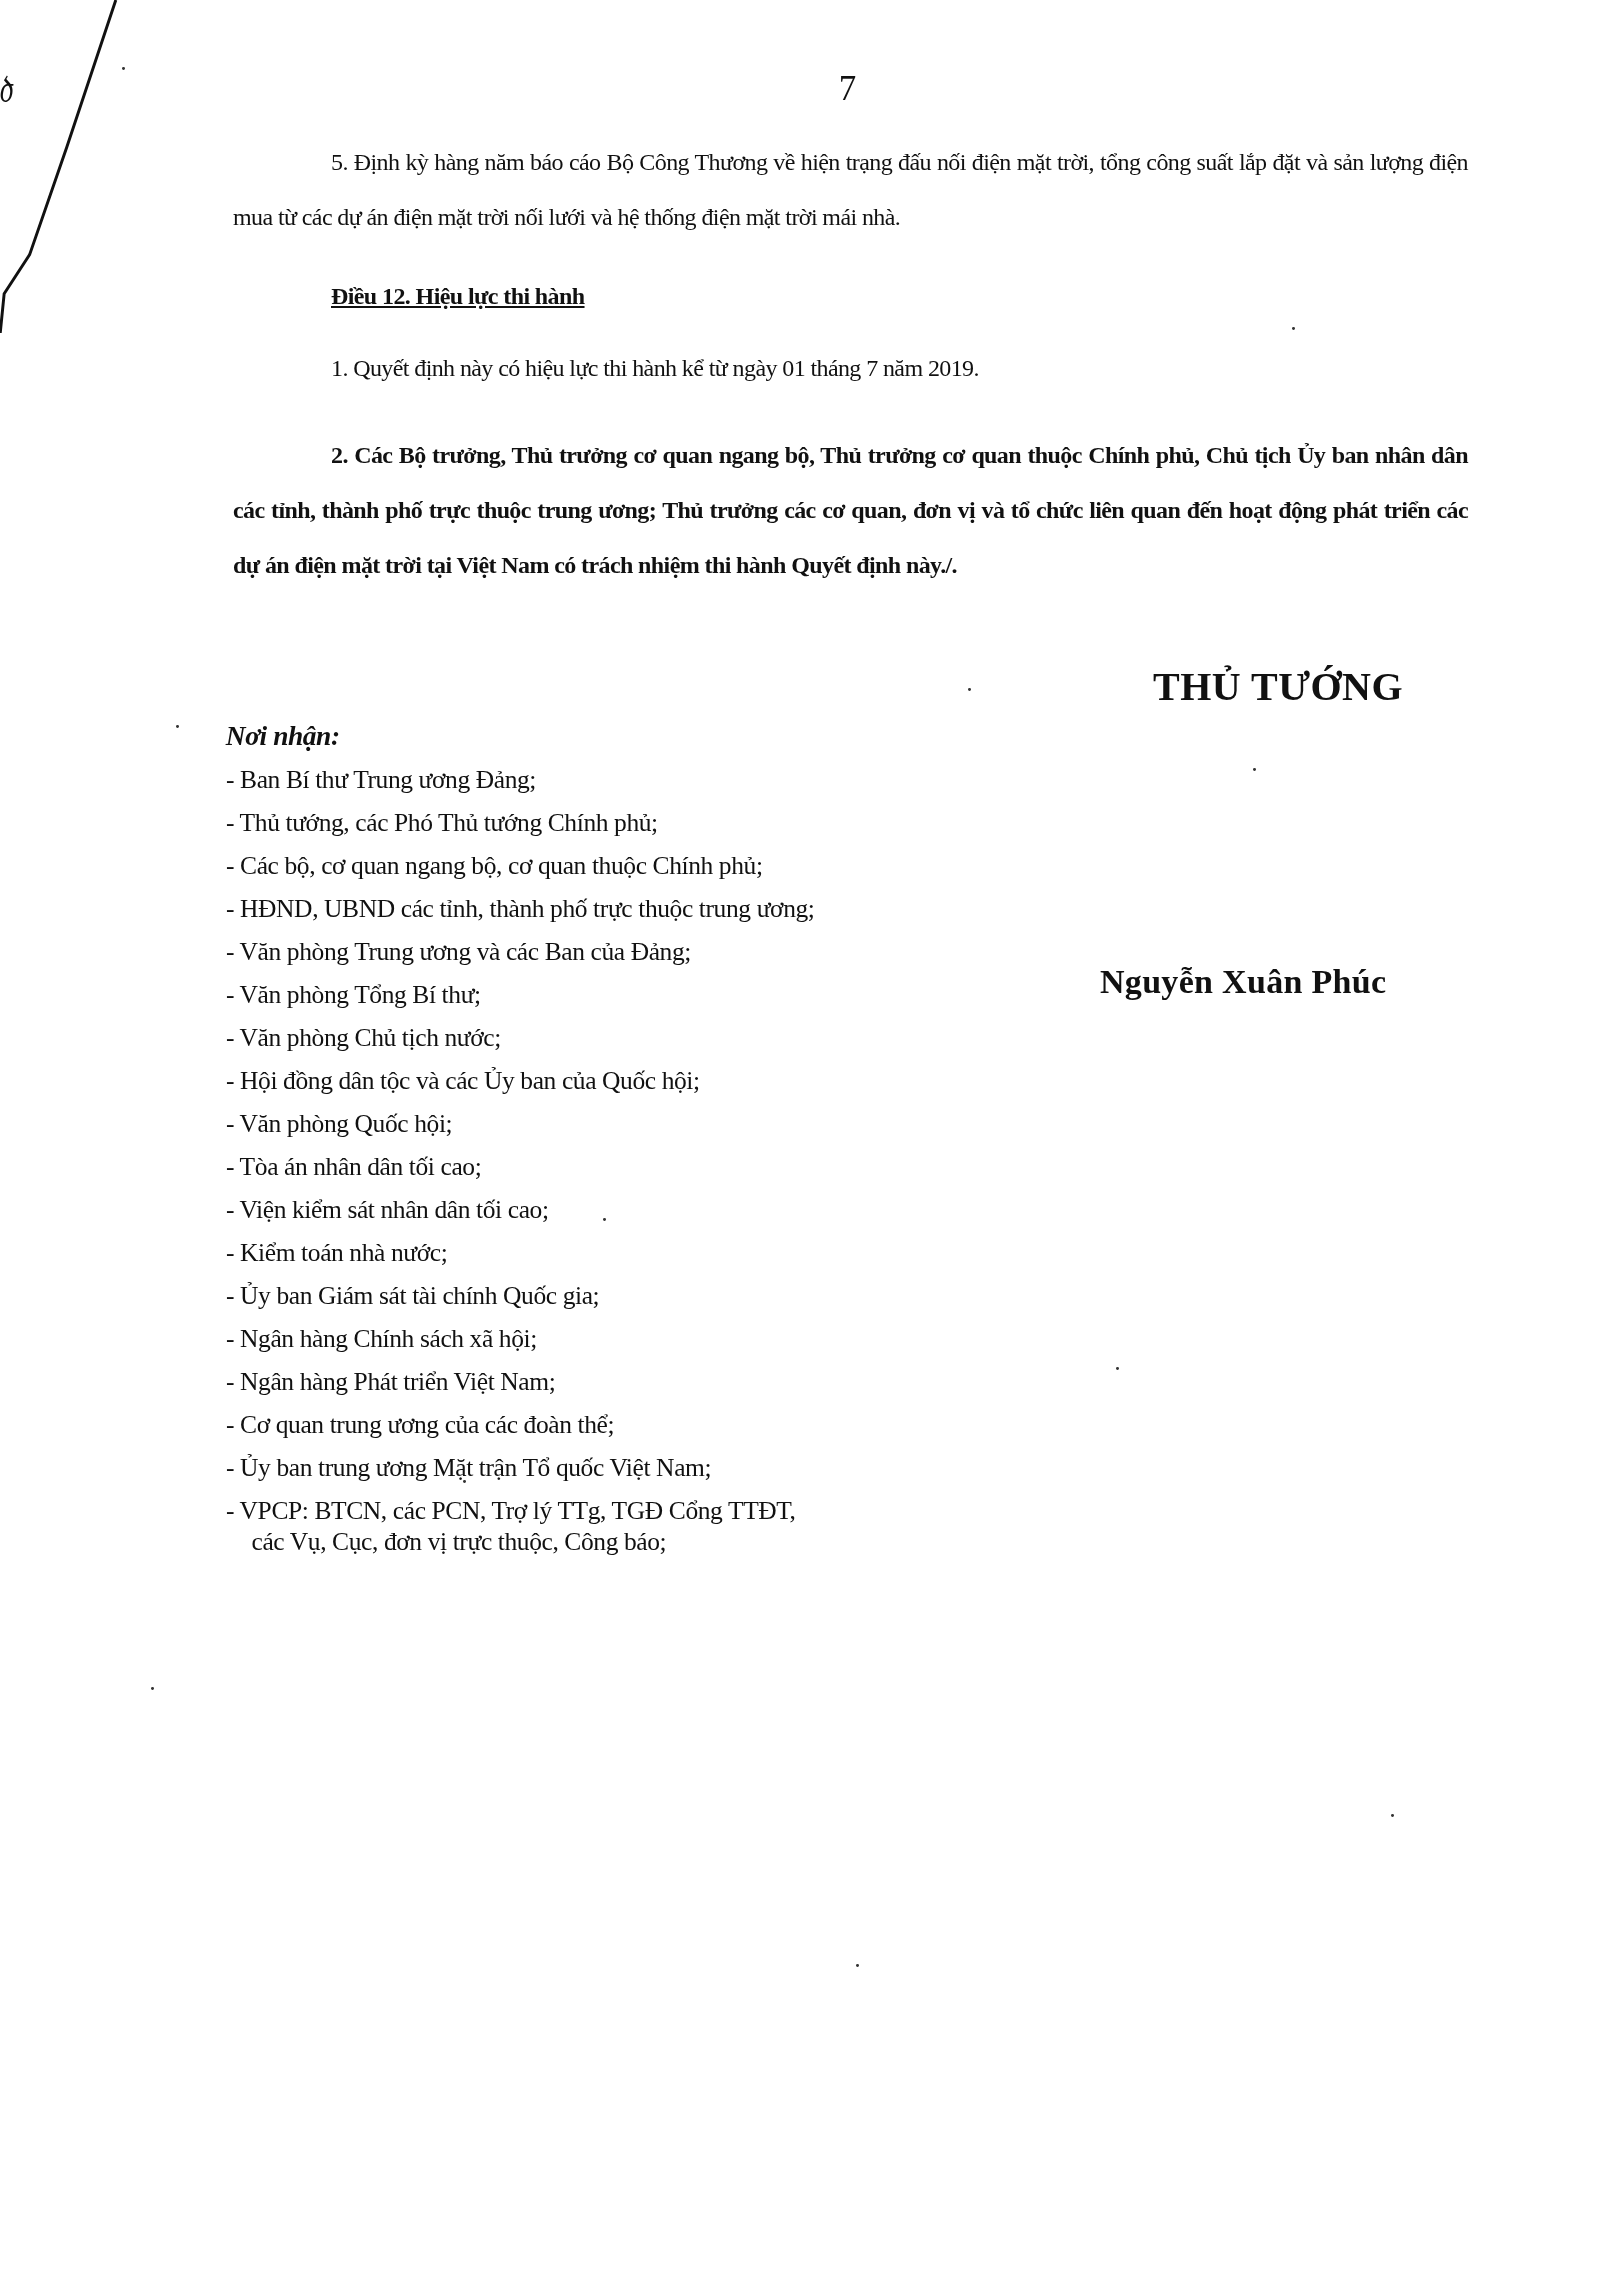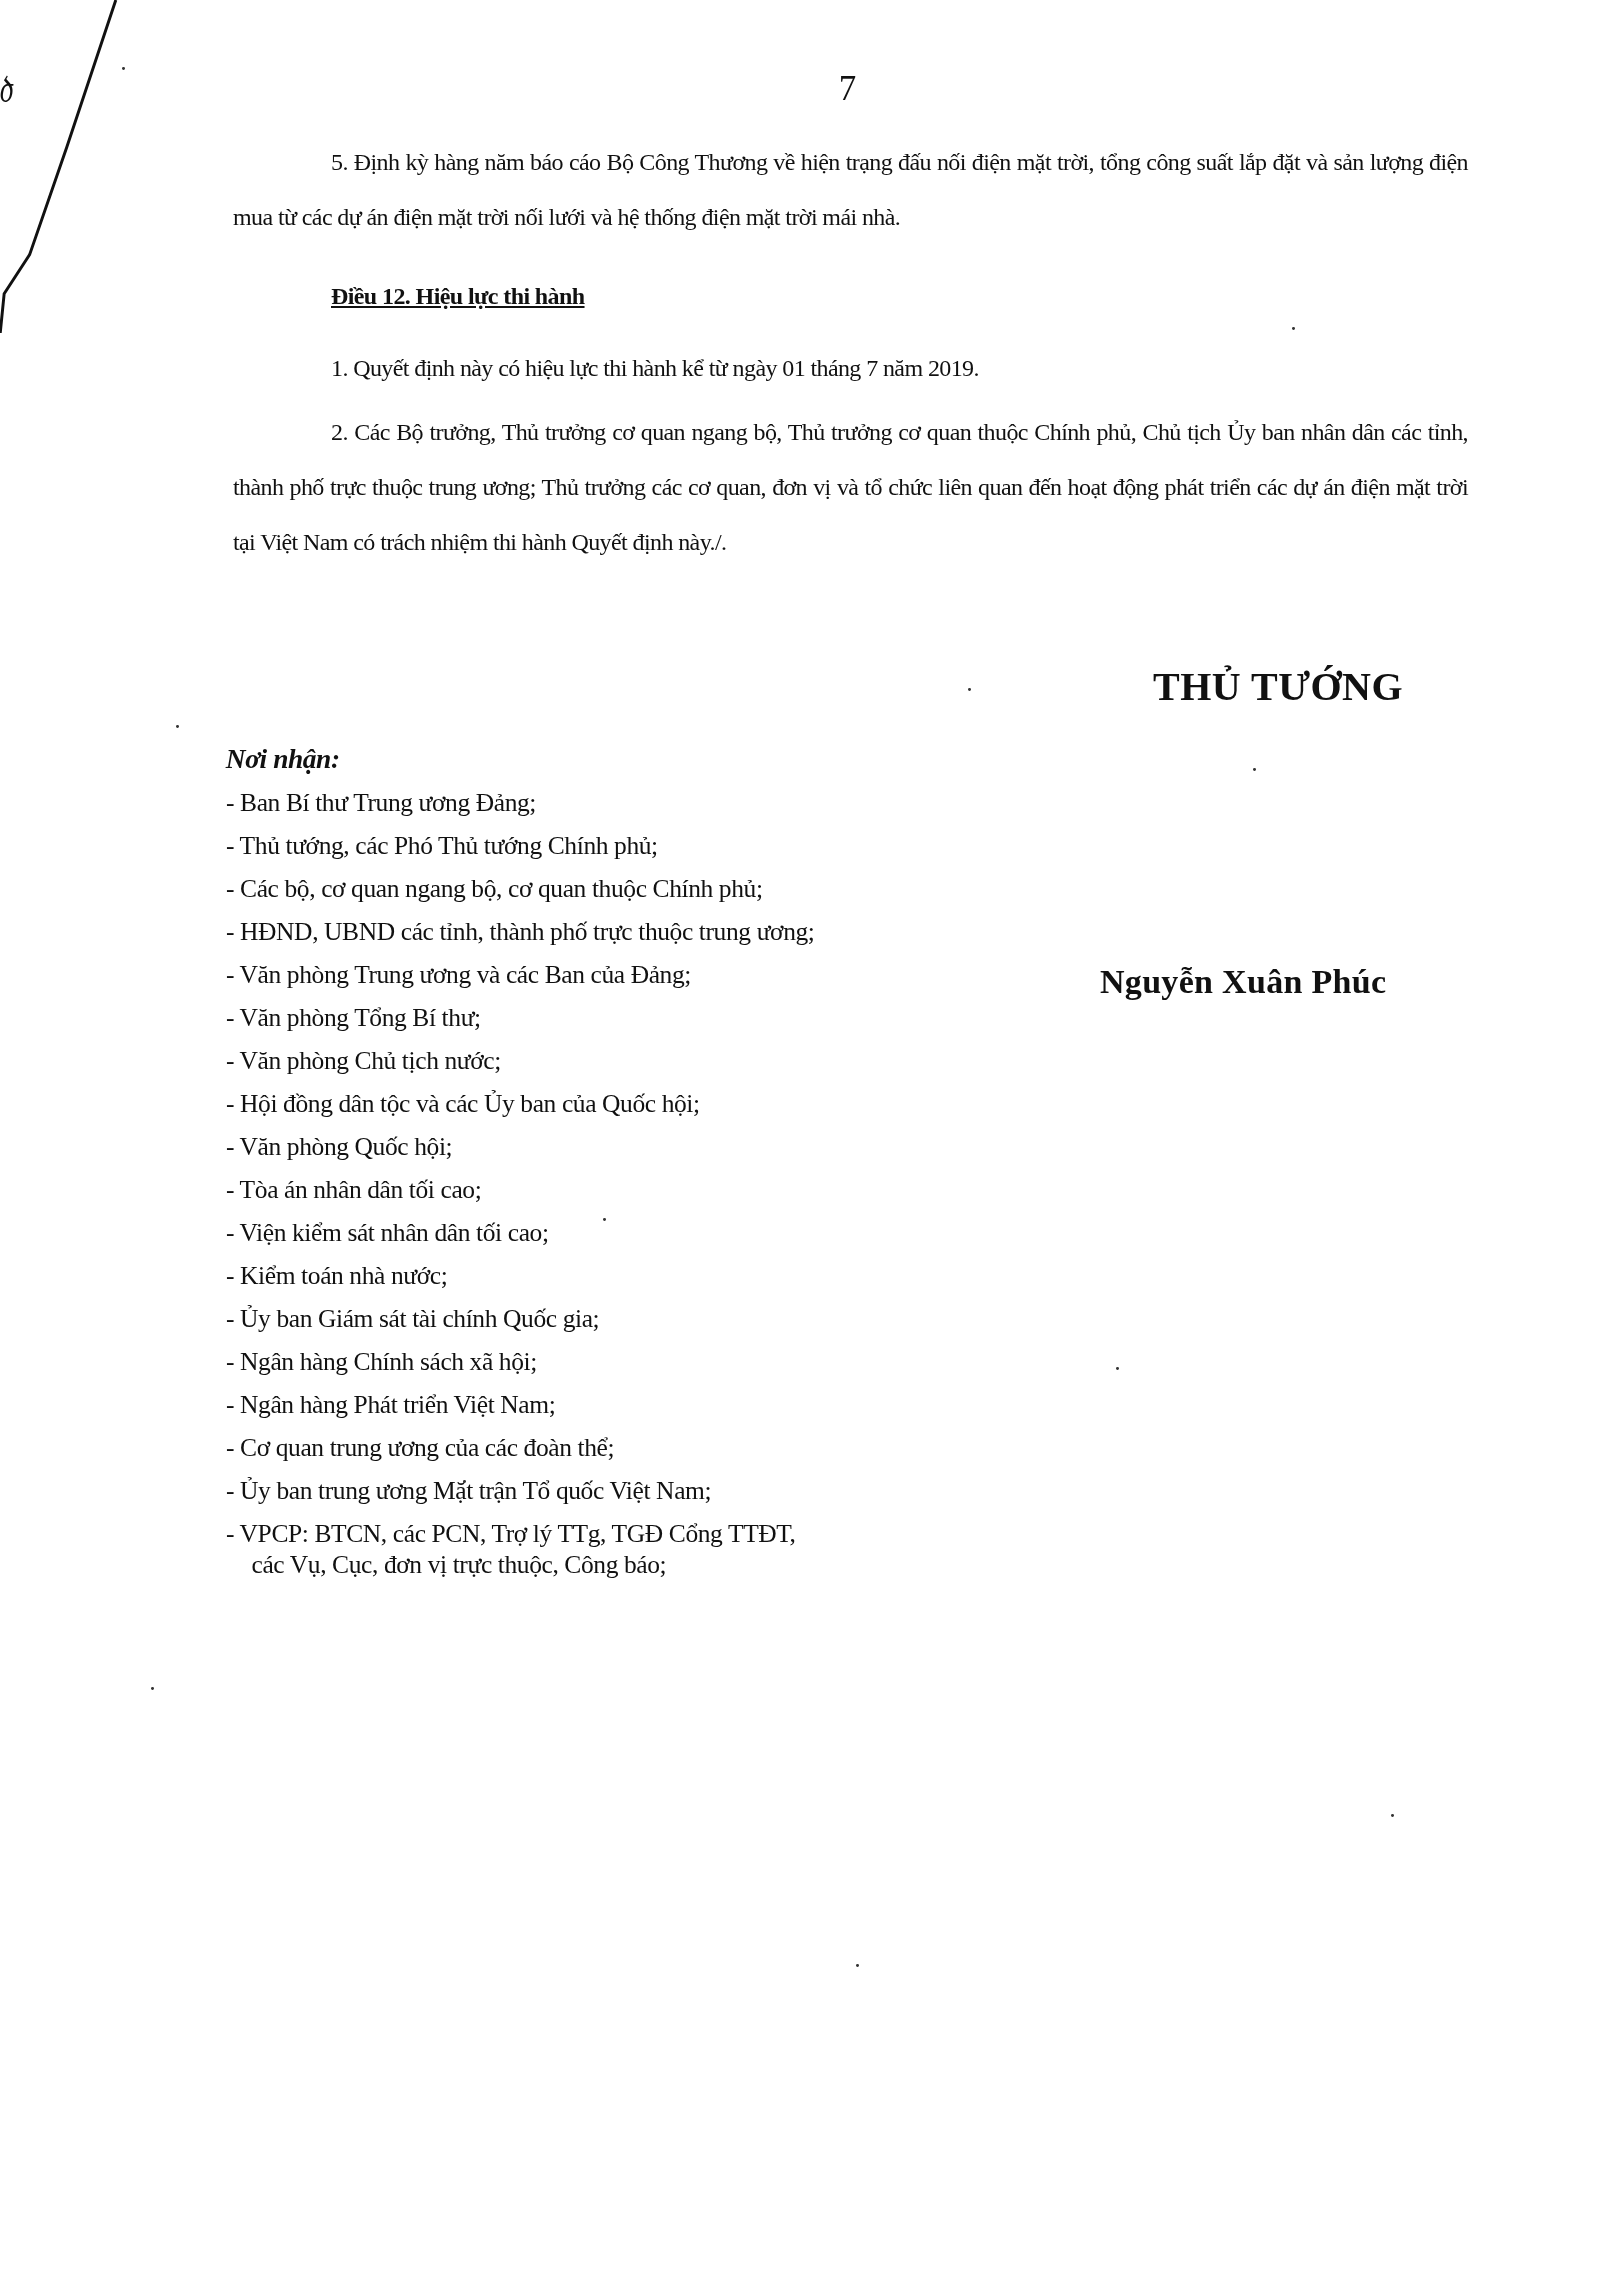--- a/index.html
+++ b/index.html
@@ -16,32 +16,32 @@
     .page-number {
       position: absolute; top: 69px; left: 833px; width: 29px; text-align: center;
       font-size: 35px;
     }
     .body-text {
       position: absolute; left: 233px; top: 135px; width: 1235px;
       font-size: 24px; line-height: 55px; text-align: justify;
       letter-spacing: -0.6px;
     }
     .para { margin: 0; text-indent: 98px; }
-    .para + .para { margin-top: 9px; }
+    .para + .para { margin-top: 32px; font-weight: bold; }
     .heading { margin: 23.5px 0 17.6px 0; text-indent: 98px; font-weight: bold; text-decoration: underline; }
     .signature-title {
       position: absolute; left: 1153px; top: 663px; font-weight: bold; font-size: 40px;
       letter-spacing: 0.5px;
     }
     .signature-name {
       position: absolute; left: 1100px; top: 963px; font-weight: bold; font-size: 34px;
       letter-spacing: 0.3px;
     }
     .recipients {
-      position: absolute; left: 214px; top: 744px; width: 882px;
+      position: absolute; left: 214px; top: 721px; width: 882px;
       font-size: 25.5px; line-height: 31px; letter-spacing: -0.4px;
     }
     .recipients-label { font-style: italic; font-weight: bold; font-size: 27.4px; margin-left: 11.8px; }
     .recipients ul { list-style: none; margin: 0; padding: 0; }
     .recipients li { margin: 12px; padding: 0; }
     .recipients li .cont { display: block; padding-left: 25.5px; }
     .speck { position: absolute; width: 2.9px; height: 2.9px; background: #333; border-radius: 50%; }
   </style>
 </head>
 <body>

